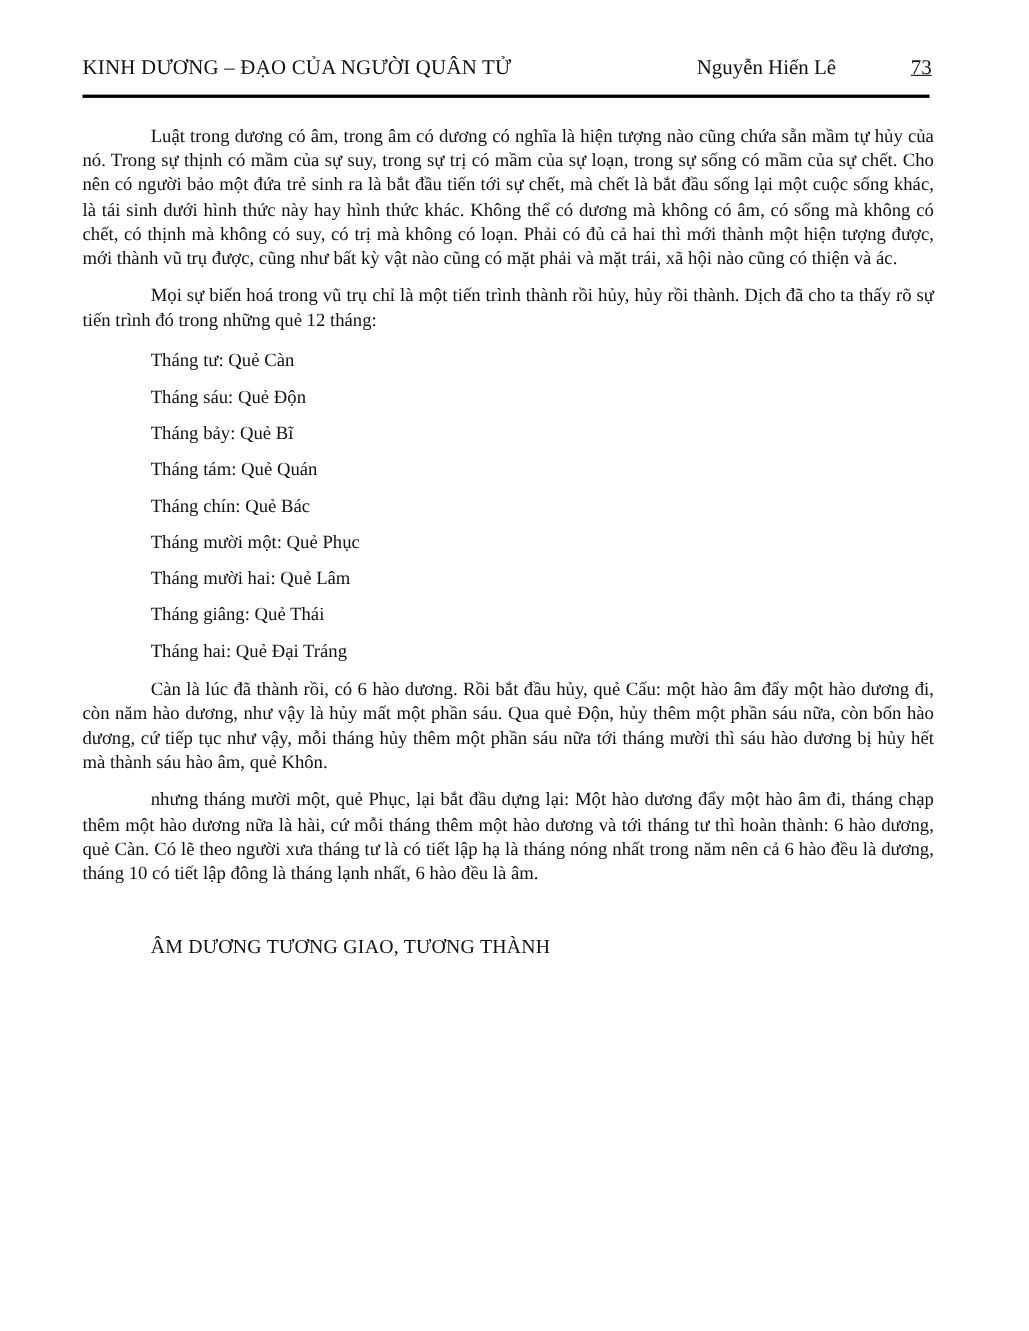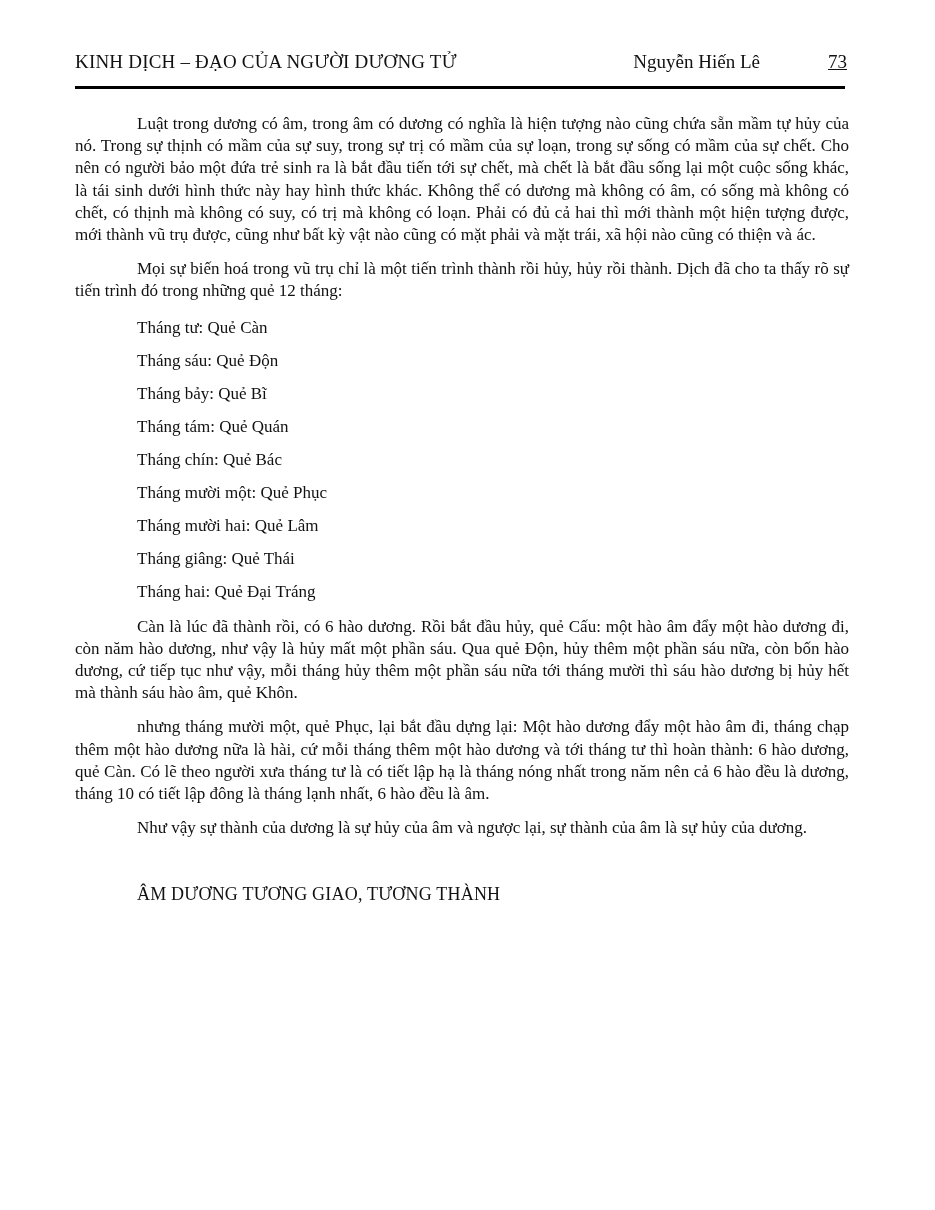--- a/index.html
+++ b/index.html
@@ -76,21 +76,21 @@
     text-align: left;
   }
 </style>
 </head>
 <body>
 
 <div class="page">
   <div class="content">
 
     <div class="header-row">
-      <span class="book-title">KINH DỊCH – ĐẠO CỦA NGƯỜI DƯƠNG TỬ</span>
+      <span class="book-title">KINH DƯƠNG – ĐẠO CỦA NGƯỜI QUÂN TỬ</span>
       <span class="author">Nguyễn Hiến Lê</span>
       <span class="page-number">73</span>
     </div>
 
     <div class="header-rule"></div>
 
     <div class="body-text">
       <p>Luật trong dương có âm, trong âm có dương có nghĩa là hiện tượng nào cũng chứa sẵn mầm tự hủy của nó. Trong sự thịnh có mầm của sự suy, trong sự trị có mầm của sự loạn, trong sự sống có mầm của sự chết. Cho nên có người bảo một đứa trẻ sinh ra là bắt đầu tiến tới sự chết, mà chết là bắt đầu sống lại một cuộc sống khác, là tái sinh dưới hình thức này hay hình thức khác. Không thể có dương mà không có âm, có sống mà không có chết, có thịnh mà không có suy, có trị mà không có loạn. Phải có đủ cả hai thì mới thành một hiện tượng được, mới thành vũ trụ được, cũng như bất kỳ vật nào cũng có mặt phải và mặt trái, xã hội nào cũng có thiện và ác.</p>
       <p>Mọi sự biến hoá trong vũ trụ chỉ là một tiến trình thành rồi hủy, hủy rồi thành. Dịch đã cho ta thấy rõ sự tiến trình đó trong những quẻ 12 tháng:</p>
 
@@ -101,19 +101,18 @@
         <li>Tháng tám: Quẻ Quán</li>
         <li>Tháng chín: Quẻ Bác</li>
         <li>Tháng mười một: Quẻ Phục</li>
         <li>Tháng mười hai: Quẻ Lâm</li>
         <li>Tháng giâng: Quẻ Thái</li>
         <li>Tháng hai: Quẻ Đại Tráng</li>
       </ul>
 
       <p>Càn là lúc đã thành rồi, có 6 hào dương. Rồi bắt đầu hủy, quẻ Cấu: một hào âm đẩy một hào dương đi, còn năm hào dương, như vậy là hủy mất một phần sáu. Qua quẻ Độn, hủy thêm một phần sáu nữa, còn bốn hào dương, cứ tiếp tục như vậy, mỗi tháng hủy thêm một phần sáu nữa tới tháng mười thì sáu hào dương bị hủy hết mà thành sáu hào âm, quẻ Khôn.</p>
       <p class="no-cap">nhưng tháng mười một, quẻ Phục, lại bắt đầu dựng lại: Một hào dương đẩy một hào âm đi, tháng chạp thêm một hào dương nữa là hài, cứ mỗi tháng thêm một hào dương và tới tháng tư thì hoàn thành: 6 hào dương, quẻ Càn. Có lẽ theo người xưa tháng tư là có tiết lập hạ là tháng nóng nhất trong năm nên cả 6 hào đều là dương, tháng 10 có tiết lập đông là tháng lạnh nhất, 6 hào đều là âm.</p>
-      <p>Như vậy sự thành của dương là sự hủy của âm và ngược lại, sự thành của âm là sự hủy của dương.</p>
 
       <div class="section-heading">ÂM DƯƠNG TƯƠNG GIAO, TƯƠNG THÀNH</div>
     </div>
 
   </div>
 </div>
 
 </body></html>

